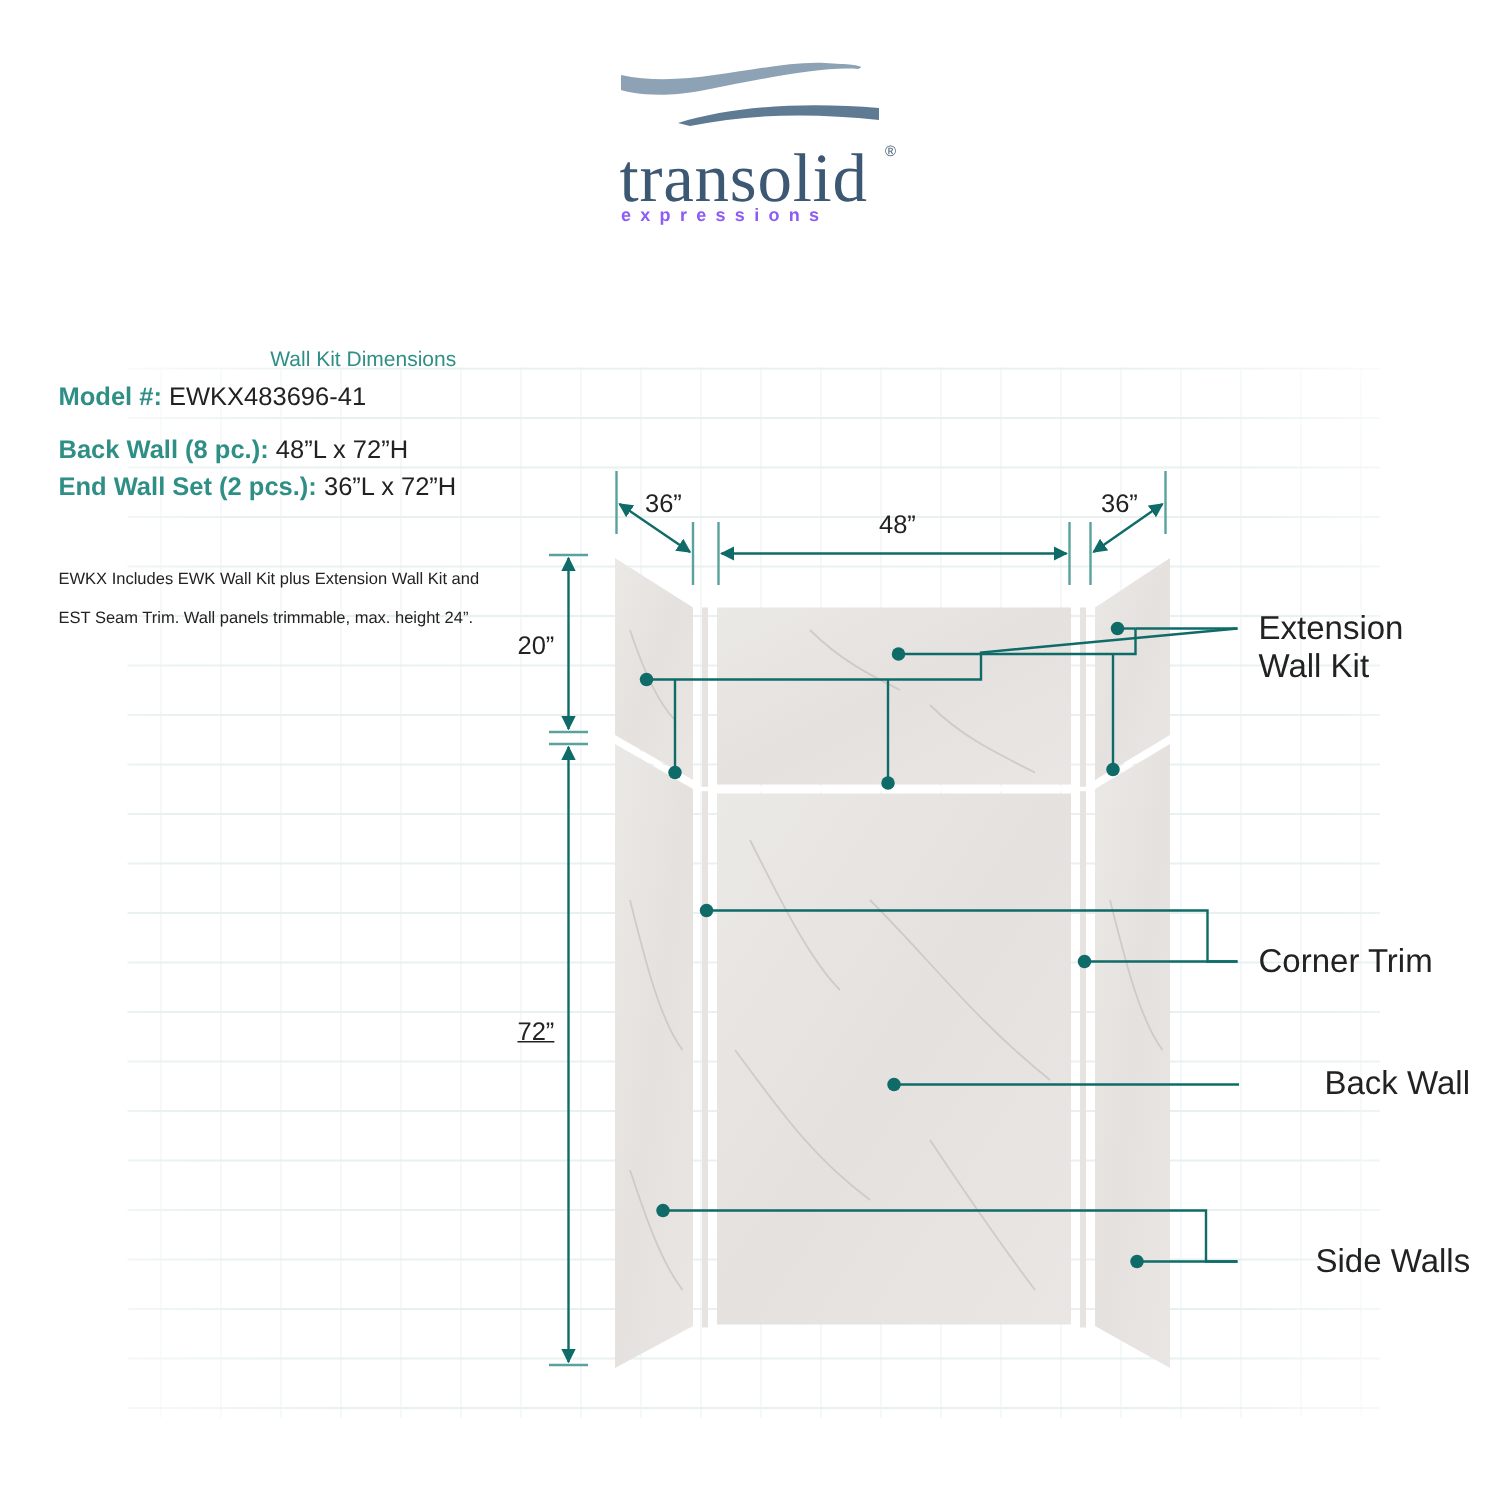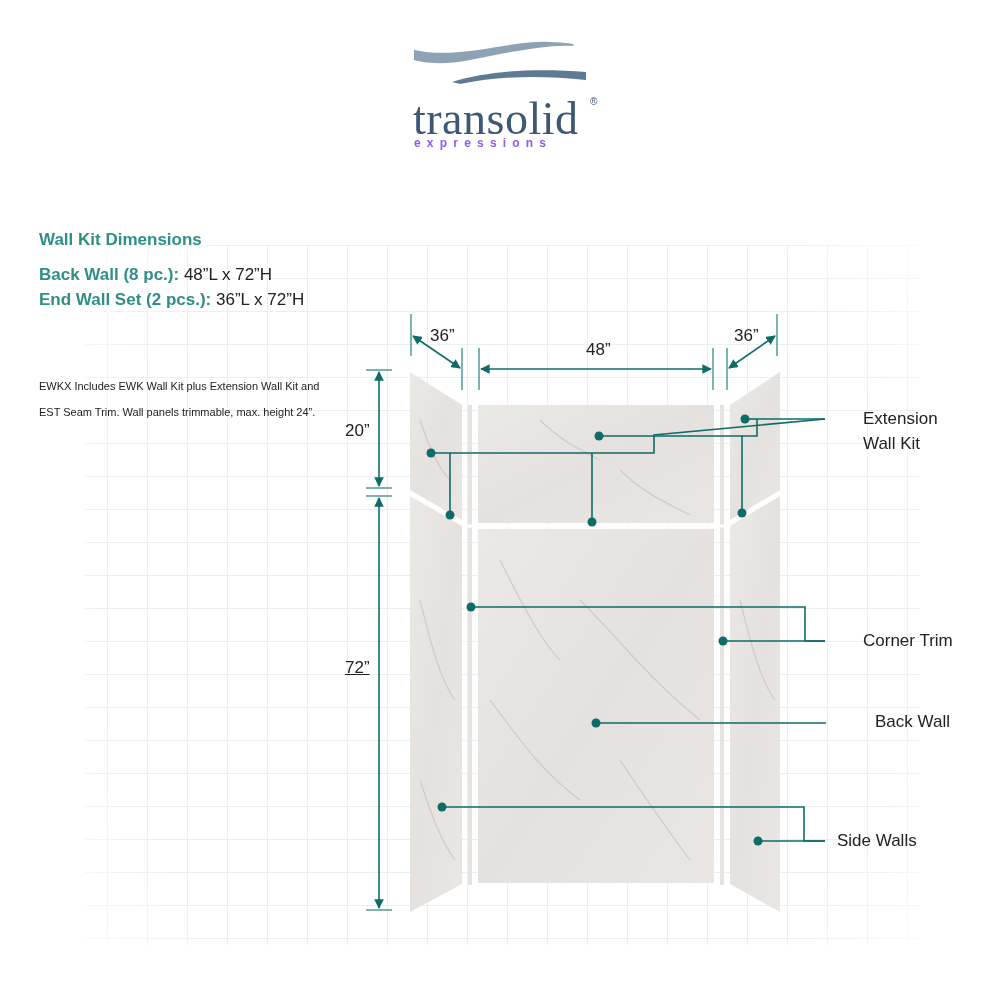--- a/index.html
+++ b/index.html
@@ -11,48 +11,52 @@
       background-size: 40px 33px;
       background-position: 22px 0px;
     }
     .grid-fade { position: absolute; left: 0; top: 0; width: 1000px; height: 1000px;
       background: radial-gradient(ellipse at 50% 60%, rgba(255,255,255,0) 55%, rgba(255,255,255,1) 80%); }
     .logo { position: absolute; left: 400px; top: 30px; width: 220px; height: 130px; }
     .logo-word { position: absolute; left: 13px; top: 62px; font-family: "Liberation Serif", serif; font-size: 46px; color: #3d5873; letter-spacing: 0.5px; }
     .logo-reg { position: absolute; left: 190px; top: 66px; font-size: 10px; color: #3d5873; }
     .logo-sub { position: absolute; left: 14px; top: 106px; font-size: 12px; color: #8b5cf6; letter-spacing: 6.2px; font-weight: bold; }
     .info { position: absolute; left: 39px; top: 227px; color: #222; }
-    .info .h { font-weight: bold; color: #2f8f86; font-size: 17px; line-height: 25px; }
+    .info .h { font-weight: normal; color: #2f8f86; font-size: 14px; line-height: 25px; text-align: right; }
     .info .row { font-size: 17px; line-height: 25px; white-space: nowrap; }
     .info .lbl { font-weight: bold; color: #2f8f86; }
     .info .val { color: #222; }
     .info .gap { height: 10px; }
     .desc { position: absolute; left: 39px; top: 373px; width: 290px; font-size: 11px; line-height: 26px; color: #222; }
     svg.dg { position: absolute; left: 0; top: 0; }
     .dim { position: absolute; font-size: 17px; color: #222; }
-    .callout { position: absolute; font-size: 17px; color: #222; line-height: 25px; margin-left: 24px; }
+    .callout { position: absolute; font-size: 22px; color: #222; line-height: 25px; }
   </style>
 </head>
 <body>
 
 <div class="grid"></div>
 <div class="grid-fade"></div>
 
 <div class="logo">
   <svg width="220" height="60" viewBox="0 0 220 60">
     <path d="M14 20 C 60 30, 110 10, 150 12 C 170 13, 178 14, 172 16 C 150 14, 110 22, 70 30 C 40 36, 20 32, 14 30 Z" fill="#8ea2b6"></path>
     <path d="M52 52 C 90 40, 140 38, 186 42 L 186 50 C 140 45, 100 46, 60 54 Z" fill="#5f7a93"></path>
   </svg>
   <span class="logo-word">transolid</span>
   <span class="logo-reg">®</span>
   <span class="logo-sub">expressions</span>
 </div>
 
 <div class="info">
   <div class="h">Wall Kit Dimensions</div>
+  <div class="row">
+    <span class="lbl">Model #:</span>
+    <span class="val">EWKX483696-41</span>
+  </div>
   <div class="gap"></div>
   <div class="row">
     <span class="lbl">Back Wall (8 pc.):</span>
     <span class="val">48”L x 72”H</span>
   </div>
   <div class="row">
     <span class="lbl">End Wall Set (2 pcs.):</span>
     <span class="val">36”L x 72”H</span>
   </div>
 </div>
@@ -155,21 +159,21 @@
     <circle cx="596" cy="723" r="4.5"></circle>
     <circle cx="442" cy="807" r="4.5"></circle>
     <circle cx="758" cy="841" r="4.5"></circle>
   </g>
 </svg>
 
 <span class="dim" style="left:430px; top:326px;">36”</span>
 <span class="dim" style="left:586px; top:340px;">48”</span>
 <span class="dim" style="left:734px; top:326px;">36”</span>
 <span class="dim" style="left:345px; top:421px;">20”</span>
-<span class="dim" style="left:345px; top:658px;text-decoration:underline;">72”</span>
+<span class="dim" style="left:345px; top:678px;text-decoration:underline;">72”</span>
 
 <div class="callout" style="left:839px; top:406px;">
   <div>Extension</div>
   <div>Wall Kit</div>
 </div>
 <div class="callout" style="left:839px; top:628px;">Corner Trim</div>
-<div class="callout" style="left:851px; top:709px;">Back Wall</div>
-<div class="callout" style="left:813px; top:828px;">Side Walls</div>
+<div class="callout" style="left:883px; top:709px;">Back Wall</div>
+<div class="callout" style="left:877px; top:828px;">Side Walls</div>
 
 </body></html>

